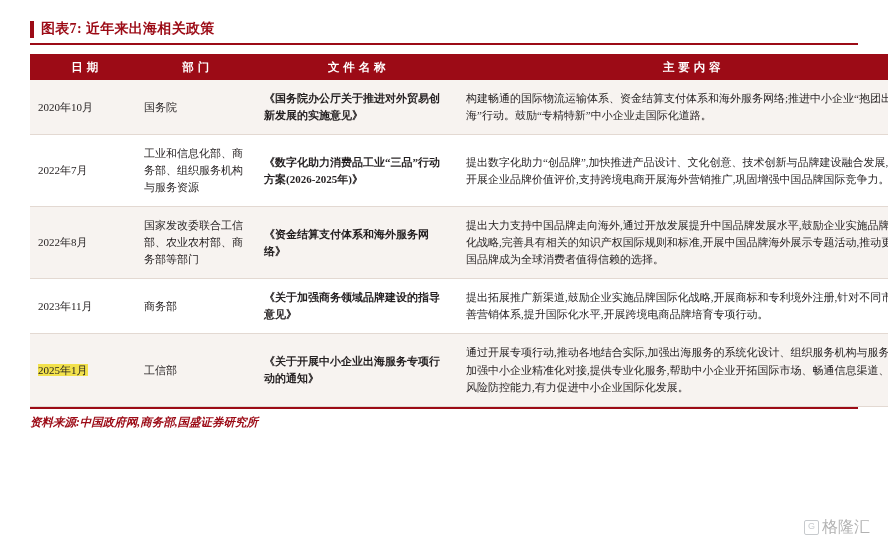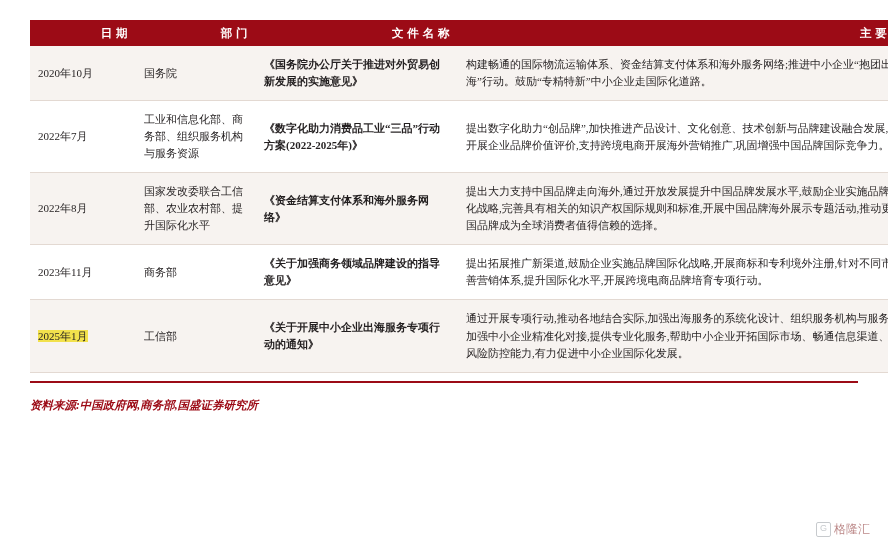--- a/index.html
+++ b/index.html
@@ -58,21 +58,21 @@
     table-layout: fixed;
     font-size: 11px;
   }
   table.policy thead th {
     background: #9c0b16;
     color: #ffffff;
     font-weight: bold;
     font-size: 11.5px;
     font-family: "Liberation Serif", serif;
     height: 22px;
-    text-align: right;
+    text-align: center;
     padding: 2px 8px;
     letter-spacing: 0.5px;
     vertical-align: middle;
   }
   table.policy thead th.c-date { width: 86px; padding-left: 12px; }
   table.policy thead th.c-dept { width: 104px; }
   table.policy thead th.c-doc  { width: 186px; }
   table.policy thead th.c-cont { width: 452px; }
 
   table.policy tbody td {
@@ -86,23 +86,22 @@
   }
   table.policy tbody tr.odd td { background: #f7f3f0; }
   table.policy tbody tr.even td { background: #ffffff; }
 
   td.c-date { padding-left: 12px; }
   td.c-doc  { font-weight: bold; margin-top: 6px; }
   td.c-cont { line-height: 1.75; }
 
   
   .source-row {
-    margin-top: 8px;
     border-top: 2px solid #9c0b16;
-    padding-top: 12px;
+    padding-top: 3px;
     width: 828px;
   }
   .source-text {
     color: #9c0b16;
     font-size: 11.5px;
     font-weight: bold;
     font-family: "Liberation Serif", serif;
     font-style: italic;
   }
   
@@ -120,61 +119,66 @@
     border: 1.6px solid #9aa0a6;
     border-radius: 2px;
     color: #9aa0a6;
     font-size: 9px;
     line-height: 11px;
     text-align: center;
     font-family: "Liberation Sans", sans-serif;
     margin-right: 3px;
   }
   .wm-text {
-    color: #7f1d1d;
-    font-size: 12px;
+    color: #737373;
+    font-size: 16px;
     font-family: Liberation Mono, monospace;
   }
   
   .hl {
     background: #f2e14c;
     font-family: Liberation Serif, serif;
   }
 </style>
 </head>
 <body>
 
 <div class="page">
 
+  <div class="title-row">
+    <div class="title-bar"></div>
+    <span class="title-label">图表7:</span>
+    <span class="title-text">近年来出海相关政策</span>
+  </div>
 
   <table class="policy">
     <thead>
       <tr>
         <th class="c-date">日 期</th>
         <th class="c-dept">部 门</th>
         <th class="c-doc">文 件 名 称</th>
         <th class="c-cont">主 要 内 容</th>
       </tr>
     </thead>
     <tbody>
       <tr class="odd">
         <td class="c-date">2020年10月</td>
         <td class="c-dept">国务院</td>
         <td class="c-doc">《国务院办公厅关于推进对外贸易创新发展的实施意见》</td>
         <td class="c-cont">构建畅通的国际物流运输体系、资金结算支付体系和海外服务网络;推进中小企业“抱团出海”行动。鼓励“专精特新”中小企业走国际化道路。</td>
       </tr>
       <tr class="even">
         <td class="c-date">2022年7月</td>
         <td class="c-dept">工业和信息化部、商务部、组织服务机构与服务资源</td>
-        <td class="c-doc">《数字化助力消费品工业“三品”行动方案(2022-2025年)》</td>
+        <td class="c-doc">《数字化助力消费品工业“三品”行动方案(2026-2025年)》</td>
         <td class="c-cont">提出数字化助力“创品牌”,加快推进产品设计、文化创意、技术创新与品牌建设融合发展,探索开展企业品牌价值评价,支持跨境电商开展海外营销推广,巩固增强中国品牌国际竞争力。</td>
       </tr>
       <tr class="odd">
         <td class="c-date">2022年8月</td>
-        <td class="c-dept">国家发改委联合工信部、农业农村部、提升国际化水平</td>
+        <td class="c-dept">国家发改委联合工信部、农业农村部、商务部等部门</td>
         <td class="c-doc">《资金结算支付体系和海外服务网络》</td>
         <td class="c-cont">提出大力支持中国品牌走向海外,通过开放发展提升中国品牌发展水平,鼓励企业实施品牌国际化战略,完善具有相关的知识产权国际规则和标准,开展中国品牌海外展示专题活动,推动更多中国品牌成为全球消费者值得信赖的选择。</td>
       </tr>
       <tr class="even">
         <td class="c-date">2023年11月</td>
         <td class="c-dept">商务部</td>
         <td class="c-doc">《关于加强商务领域品牌建设的指导意见》</td>
         <td class="c-cont">提出拓展推广新渠道,鼓励企业实施品牌国际化战略,开展商标和专利境外注册,针对不同市场完善营销体系,提升国际化水平,开展跨境电商品牌培育专项行动。</td>
       </tr>
       <tr class="odd">

